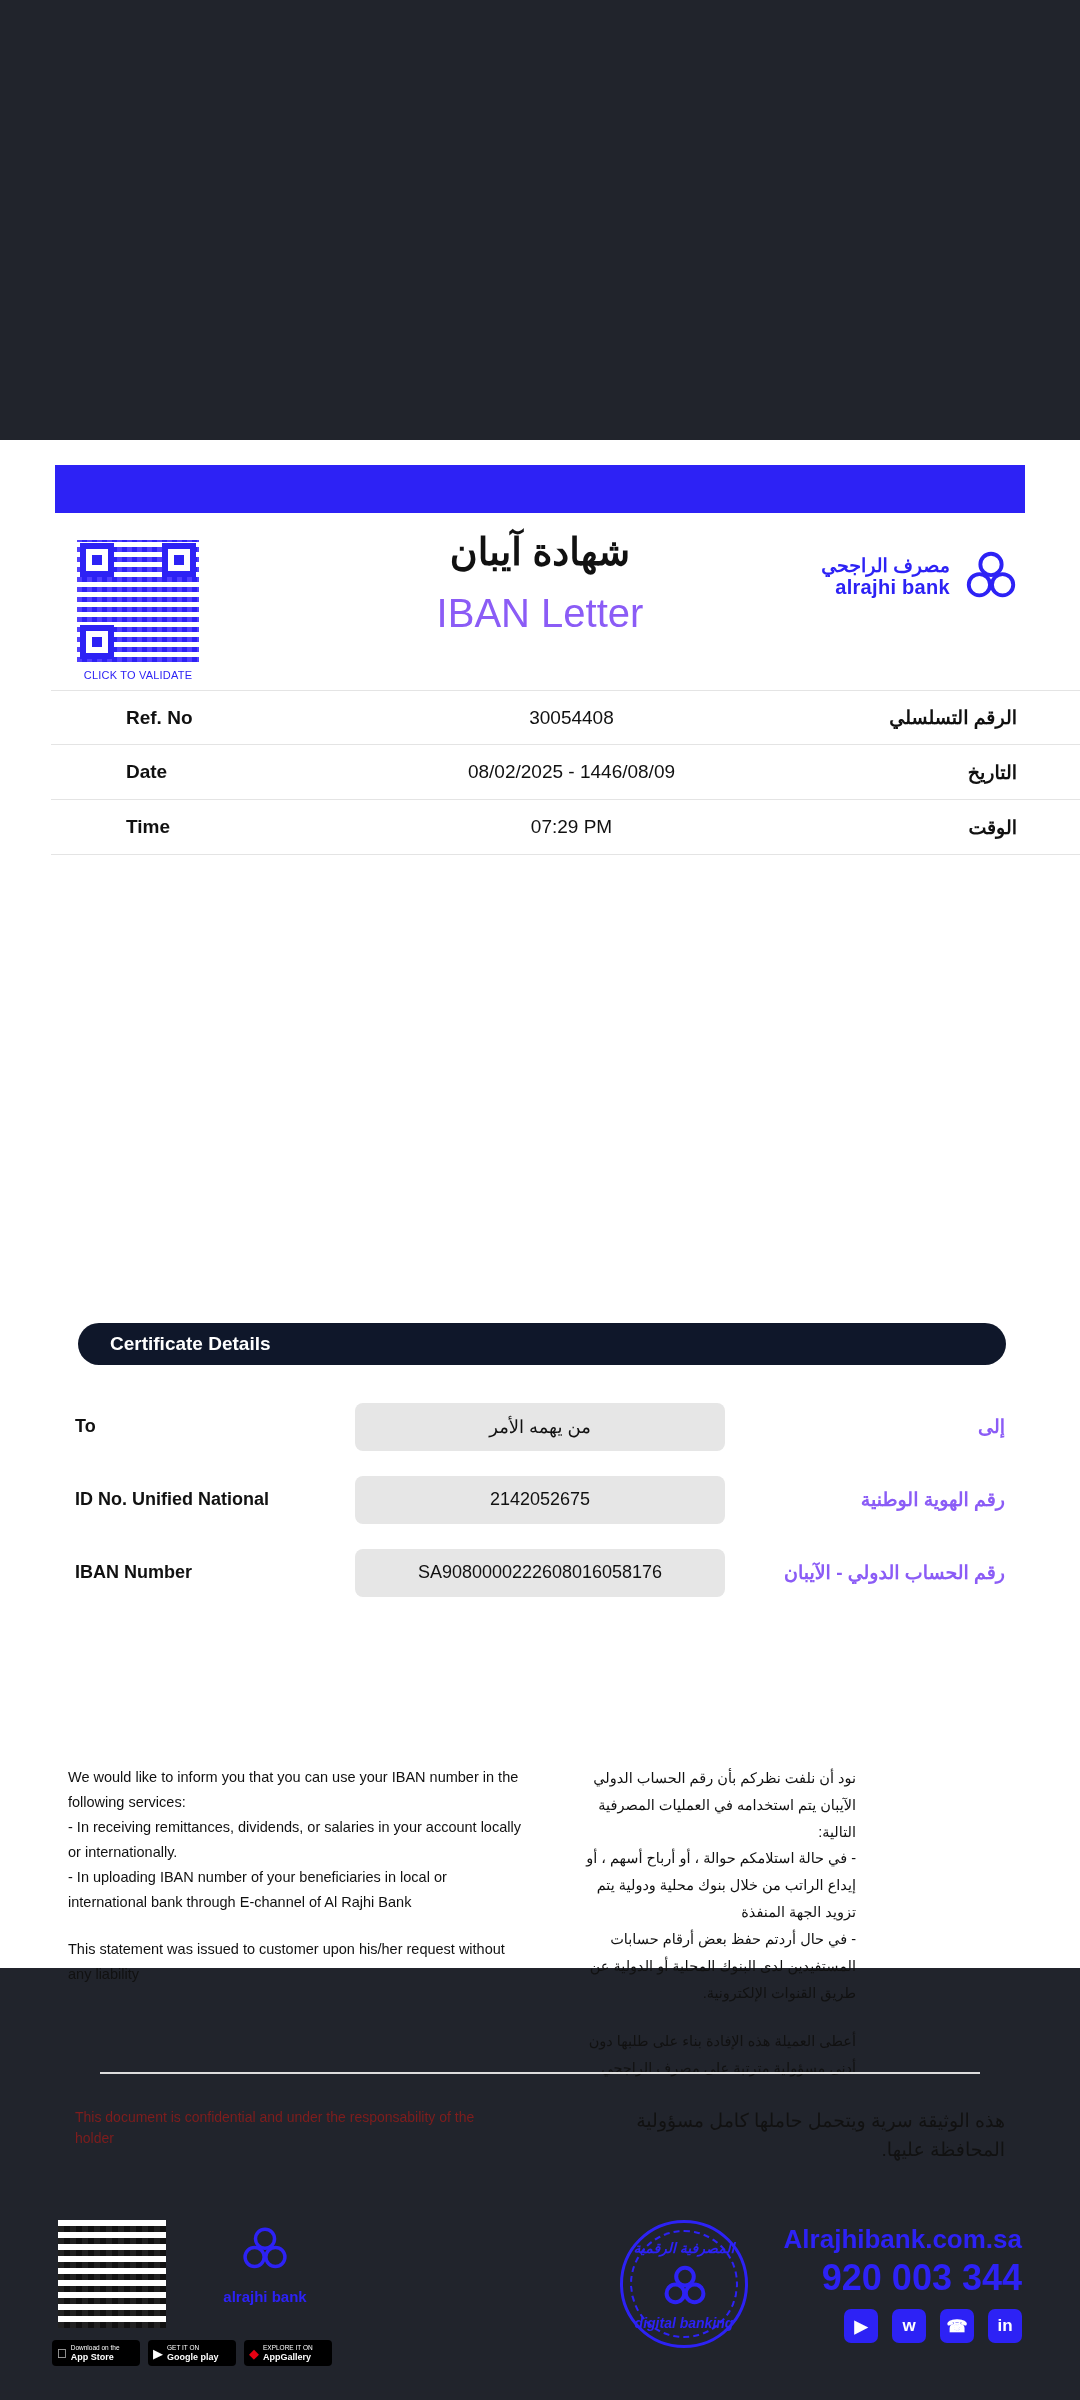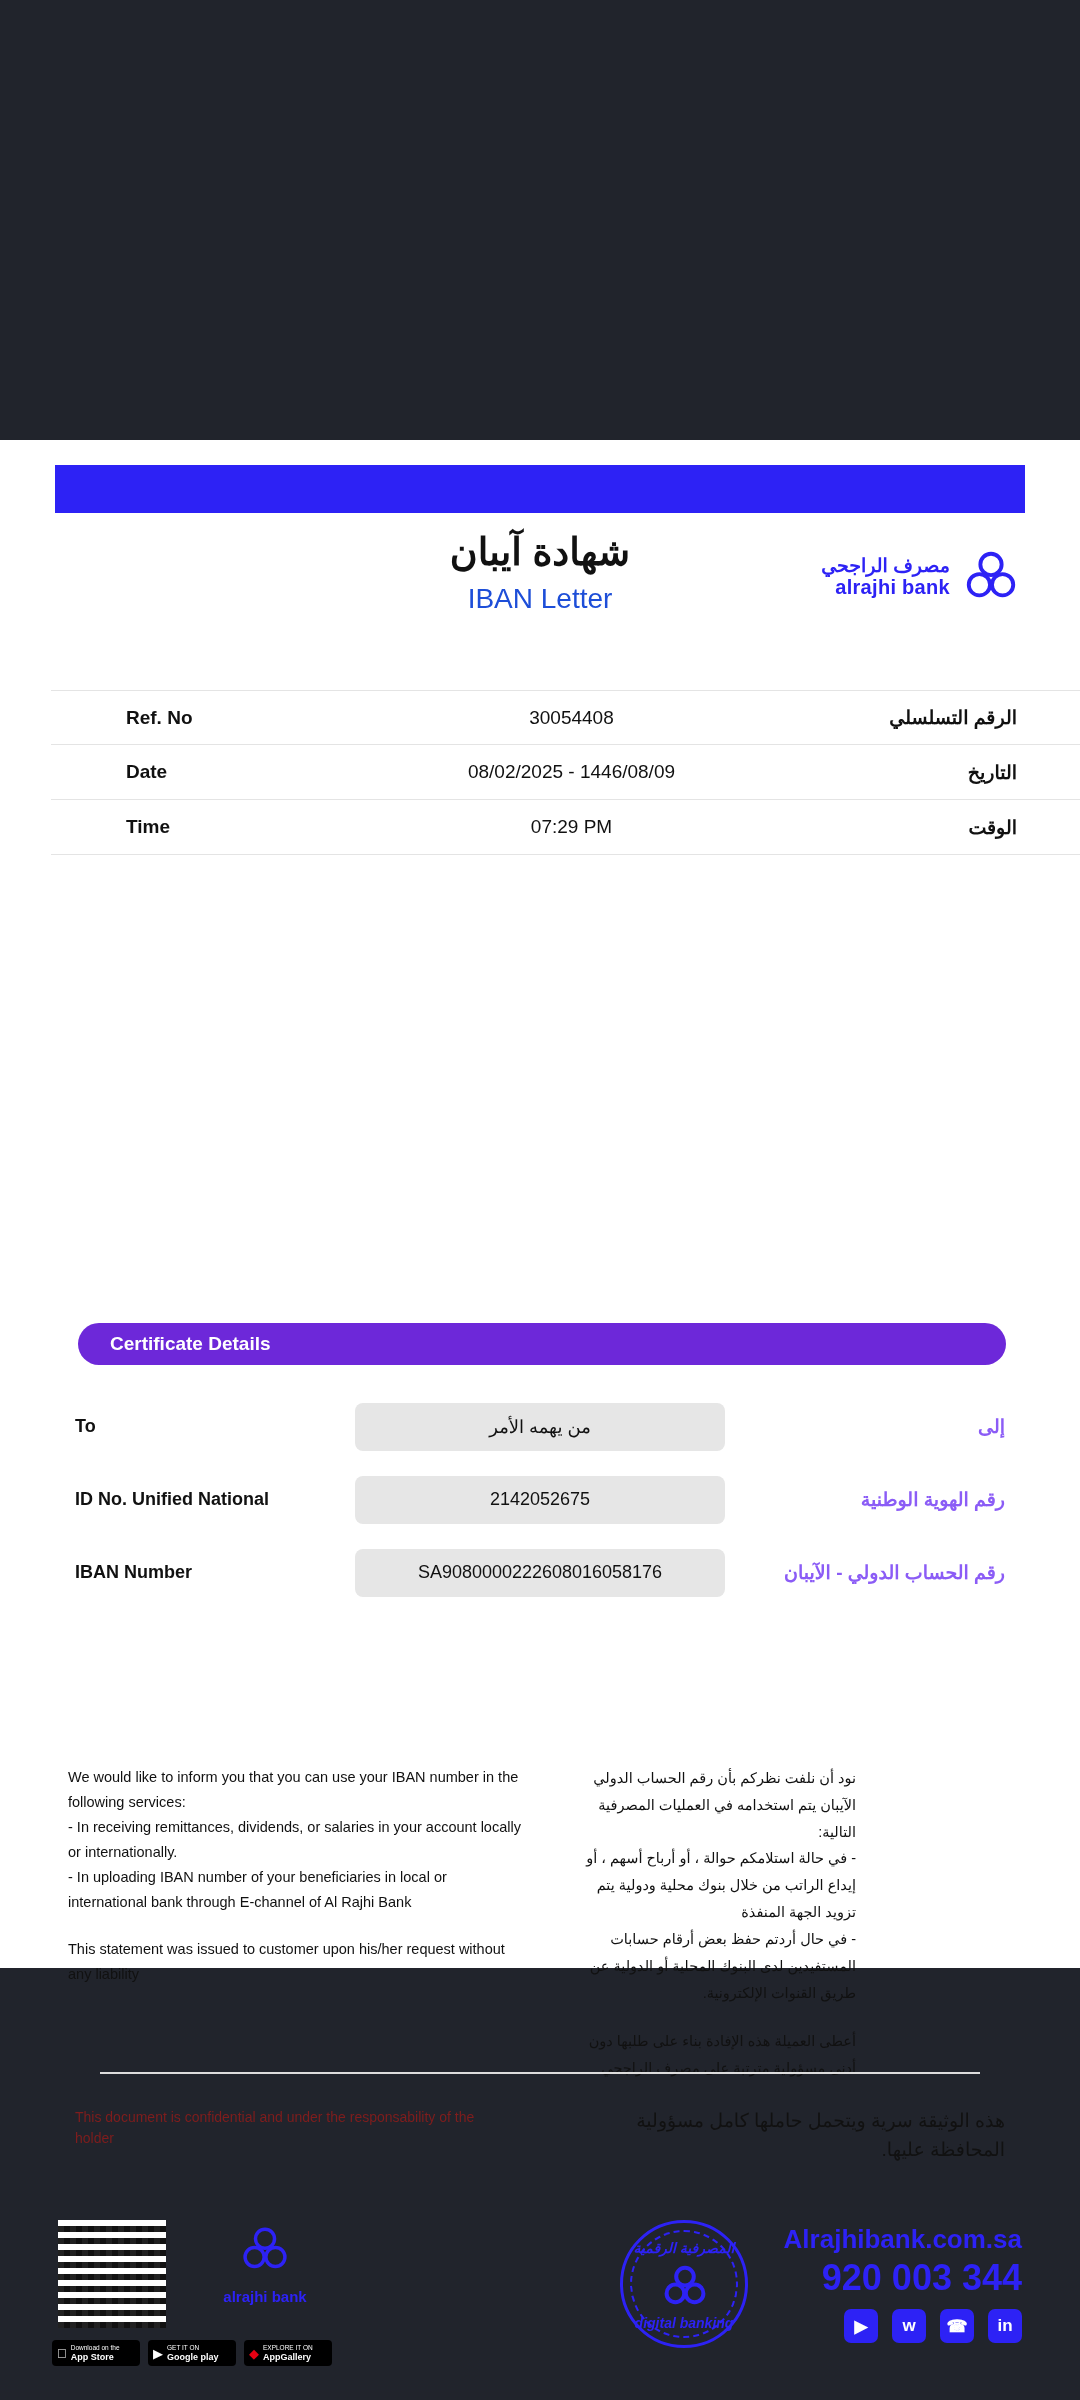--- a/index.html
+++ b/index.html
@@ -88,23 +88,23 @@
     text-align: center;
   }
   .title-ar {
     font-size: 38px;
     font-weight: bold;
     color: #111;
     direction: rtl;
     line-height: 1.3;
   }
   .title-en {
-    font-size: 28px;
-    color: #1d4ed8;
-    margin-top: 6px;
+    font-size: 40px;
+    color: #8b5cf6;
+    margin-top: 14px;
   }
   .logo-block {
     position: absolute;
     right: 60px;
     top: 20px;
     display: flex;
     align-items: center;
     gap: 12px;
   }
   .logo-words { text-align: right; color: #2d22f5; line-height: 1.15; }
@@ -124,21 +124,21 @@
   .info-en { width: 250px; font-size: 19px; font-weight: bold; color: #111; }
   .info-val { flex: 1; text-align: center; font-size: 19px; color: #111; }
   .info-ar { width: 250px; text-align: right; font-size: 19px; font-weight: bold; color: #111; direction: rtl; }
   
   .section-banner {
     position: absolute;
     top: 883px;
     left: 78px;
     width: 928px;
     height: 42px;
-    background: #6d28d9;
+    background: #0f172a;
     border-radius: 21px;
     display: flex;
     align-items: center;
   }
   .section-banner span {
     color: #fff;
     font-size: 19px;
     font-weight: bold;
     margin-left: 32px;
   }
@@ -318,20 +318,28 @@
 <body>
 
 <div id="page">
 
   <div class="sheet">
 
     <div class="blue-bar"></div>
 
     <div class="header">
 
+      <div class="qr-block">
+        <div class="qr">
+          <span class="finder f1"></span>
+          <span class="finder f2"></span>
+          <span class="finder f3"></span>
+        </div>
+        <div class="qr-caption">CLICK TO VALIDATE</div>
+      </div>
 
       <div class="title-block">
         <div class="title-ar">شهادة آيبان</div>
         <div class="title-en">IBAN Letter</div>
       </div>
 
       <div class="logo-block">
         <div class="logo-words">
           <div class="logo-ar">مصرف الراجحي</div>
           <div class="logo-en">alrajhi bank</div>

